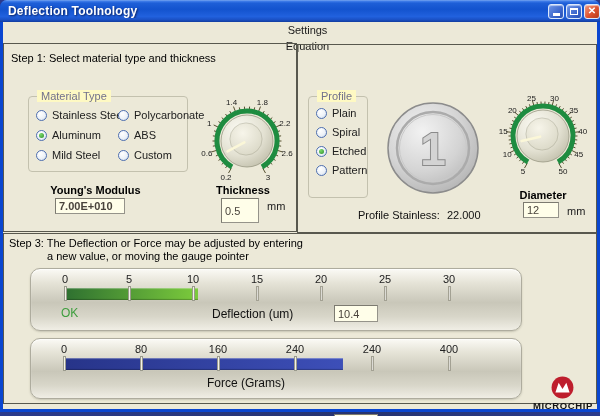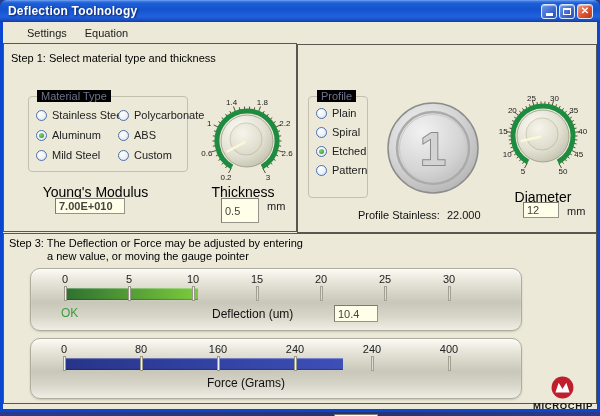--- a/index.html
+++ b/index.html
@@ -10,21 +10,21 @@
     -webkit-font-smoothing:antialiased;
   }
   #window {
     position:absolute; top:0; left:0; width:600px; height:412px;
     background:#0A46D0; border-radius:7px 7px 0 0;
   }
   .titlebar {
     position:absolute; top:0; left:0; width:600px; height:22px;
     border-radius:7px 7px 0 0; box-sizing:border-box;
     background:linear-gradient(180deg,#7AA7F0 0%,#3D7BE8 6%,#1E5FD8 14%,#1353CE 42%,#2161DE 75%,#1A50C4 90%,#123C9E 100%);
-    display:flex; align-items:center; padding:0 7px 0 8px;
+    display:flex; align-items:center; padding:0 0 0 8px;
   }
   .title {
     color:#fff; font-size:12px; font-weight:bold; letter-spacing:.2px;
     text-shadow:1px 1px 2px rgba(10,30,90,.95); flex:1 1 auto;
     white-space:nowrap; overflow:hidden;
   }
   .winbtns { display:flex; gap:2px; }
   .wbtn {
     width:16px; height:15px; border-radius:3px; border:1px solid #DCE9FC;
     box-sizing:border-box; display:flex; align-items:center; justify-content:center;
@@ -32,49 +32,49 @@
   }
   .wbtn.minb,.wbtn.maxb { background:linear-gradient(135deg,#6F96E8 0%,#3560C8 70%,#2A4FB0 100%); }
   .wbtn.closeb { background:linear-gradient(135deg,#F2987E 0%,#DC5230 55%,#B83818 100%); }
   .min-glyph { display:block; width:7px; height:3px; background:#fff; margin-top:7px; }
   .max-glyph { display:block; width:8px; height:7px; border:1px solid #fff; border-top-width:2px; box-sizing:border-box; }
   .close-glyph { color:#fff; font-size:10px; font-weight:bold; line-height:1; }
   #inner {
     position:absolute; top:22px; left:3px; width:594px; height:387px;
     background:#ECE9D8;
   }
-  .menubar { position:absolute; top:0; left:0; width:594px; height:21px; display:flex; align-items:center; padding-left:15px; box-sizing:border-box; }
+  .menubar { position:absolute; top:0; left:0; width:594px; height:21px; display:flex; align-items:center; padding-left:15px; box-sizing:border-box;flex-direction:column; }
   .menuitem { font-size:11px; color:#1A1A1A; padding:2px 9px; }
   #client { position:absolute; top:21px; left:0; width:594px; height:366px; overflow:visible; }
 
   .stepbox { position:absolute; border:1px solid #58584E; box-sizing:border-box; }
   #step1box { left:0; top:1; width:294px; height:189px; }
   #step2box { left:294; top:1px; width:300px; height:189px; left:294px; }
   #step3box { left:0; top:190px; width:594px; height:171px; }
 
   .steptitle { position:absolute; font-size:11px; font-weight:normal; color:#000; white-space:nowrap; }
 
   .groupbox { position:absolute; border:1px solid #C3C1AE; border-radius:4px; box-sizing:border-box; }
-  .grouplabel { position:absolute; top:-7px; left:8px; background:#000000; padding:0 4px; font-size:11px; color:#72718C; white-space:nowrap; }
+  .grouplabel { position:absolute; top:-7px; left:8px; background:#fef9c3; padding:0 4px; font-size:11px; color:#72718C; white-space:nowrap; }
 
   .radio-row { display:flex; align-items:center; gap:5px; height:12px; }
   .radio {
     width:11px; height:11px; border-radius:50%; box-sizing:border-box;
     border:1px solid #4E6FB0; flex:0 0 auto; position:relative;
     background:radial-gradient(circle at 35% 30%, #FFFFFF 0%, #EDF2F8 55%, #C9D8EA 100%);
   }
   .radio.sel::after {
     content:""; position:absolute; left:2px; top:2px; width:5px; height:5px; border-radius:50%;
     background:radial-gradient(circle at 35% 30%, #7BD96B, #2E8F2E);
   }
   .radio-label { font-size:11px; color:#202020; white-space:nowrap; }
   #materialRadios { position:absolute; left:33px; top:66px; display:grid; grid-template-columns:82px 80px; row-gap:8px; }
   #profileRadios  { position:absolute; left:313px; top:64px; display:grid; grid-template-columns:50px; row-gap:7px; }
 
-  .fieldlabel { position:absolute; font-size:14px; font-weight:normal; color:#000; text-align:center; white-space:nowrap; }
+  .fieldlabel { position:absolute; font-size:11px; font-weight:bold; color:#000; text-align:center; white-space:nowrap; }
   .val-input {
     position:absolute; box-sizing:border-box; background:#FFFEE9;
     border:1px solid #95938A; border-top-color:#7C7A70; border-left-color:#7C7A70;
     font-family:"Liberation Sans", sans-serif; font-size:11px; color:#4A443C; padding:0 3px;
   }
   .unit { position:absolute; font-size:11px; color:#202020; }
   .pm-row { position:absolute; font-size:11px; color:#111; white-space:nowrap; }
   .pm-row .pm-val { margin-left:7px; }
 
   svg.knob { position:absolute; overflow:visible; }

